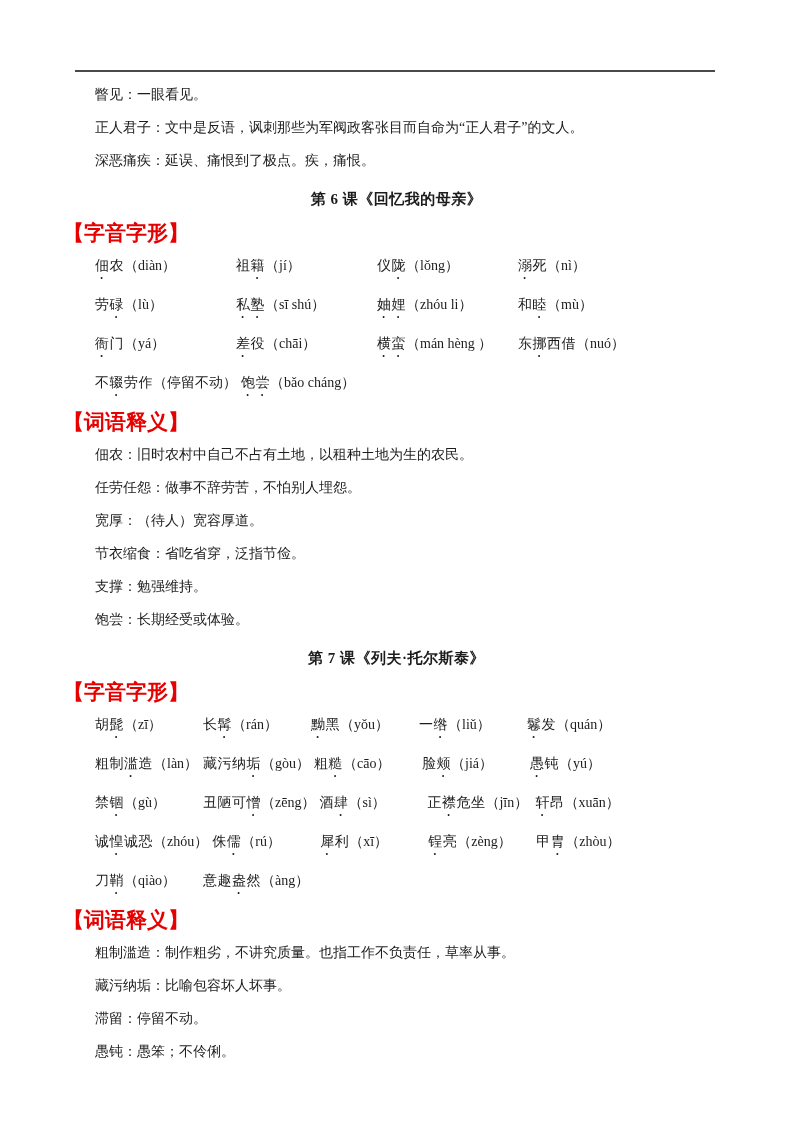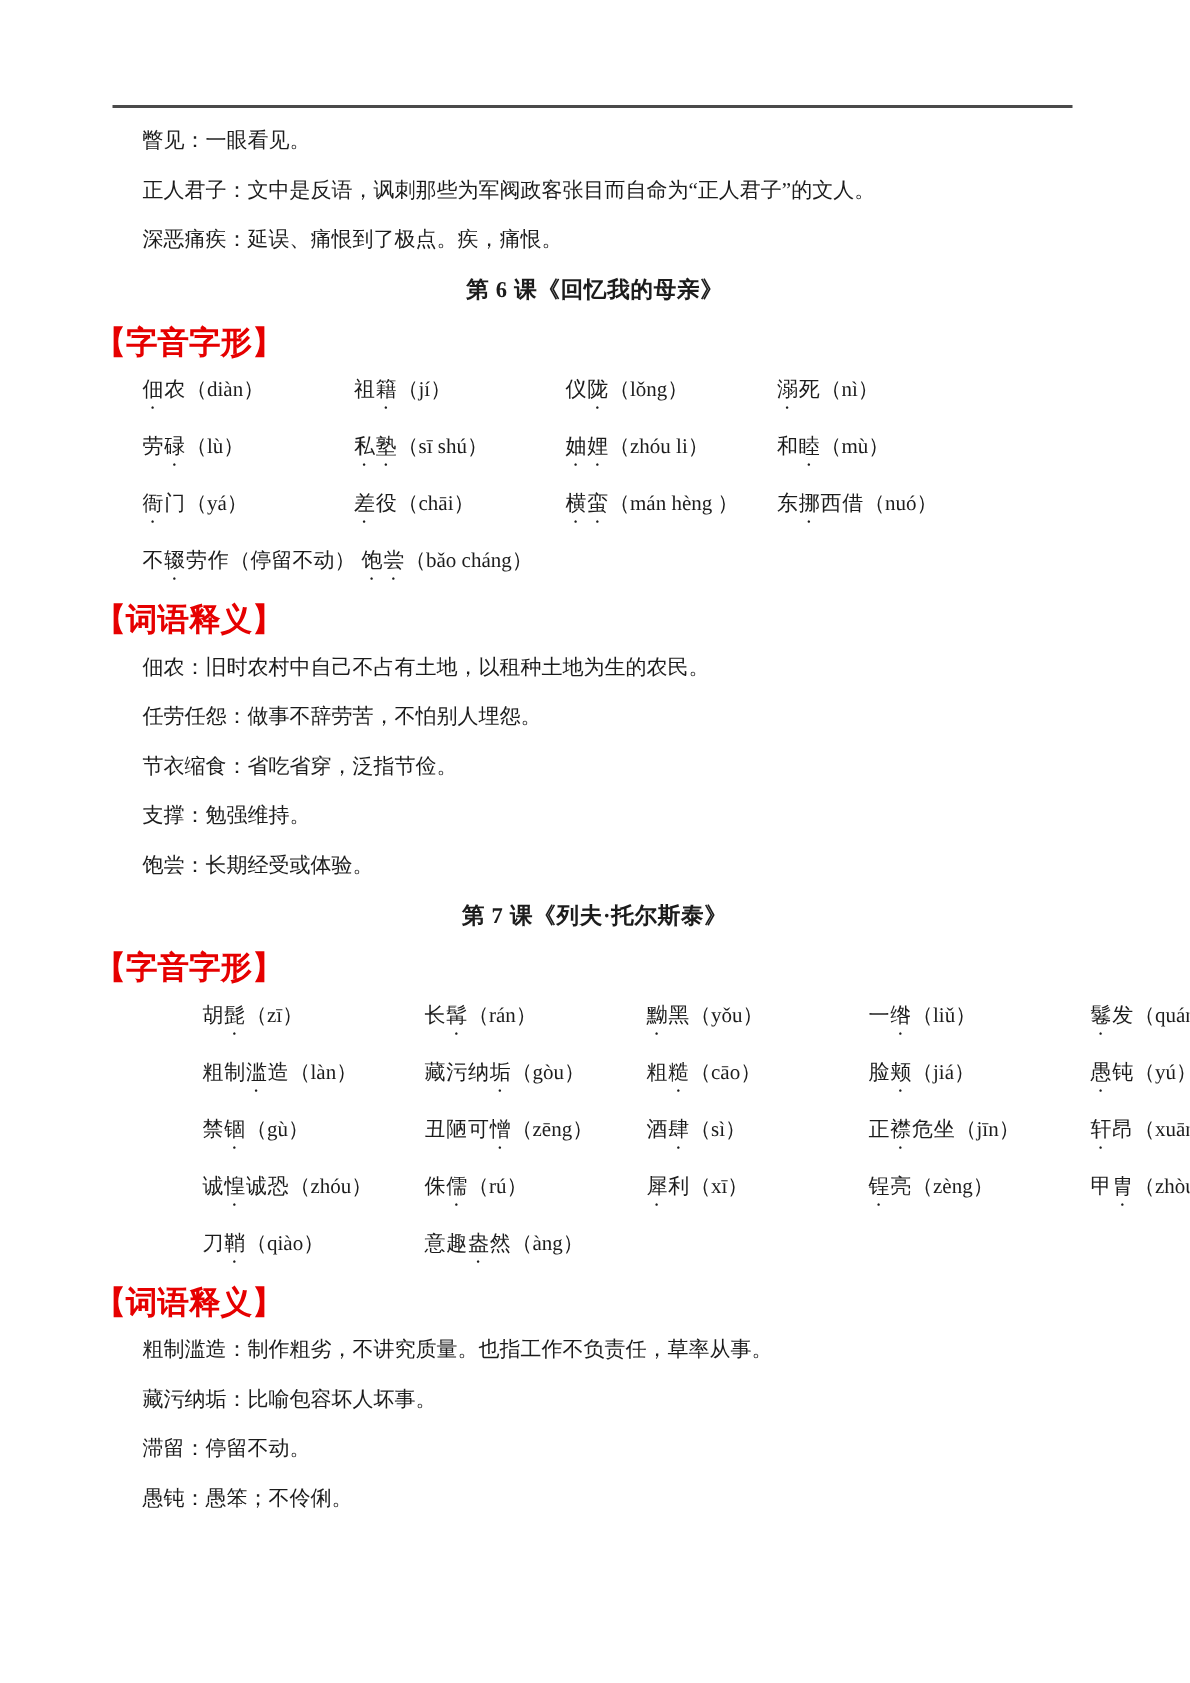--- a/index.html
+++ b/index.html
@@ -12,39 +12,39 @@
   .rule{
     margin:70px 78px 0 75px;
     border-top:2px solid #4a4a4a;
   }
   .def{
     margin:13px 40px 13px 95px;
     font-size:14px;line-height:20px;
     white-space:nowrap;
   }
   .lesson-title{
-    margin:8px 0 14px 0;
+    margin:18px 0 14px 0;
     text-align:center;
     font-size:15px;font-weight:bold;line-height:20px;
     letter-spacing:0.5px;
   }
   .red-heading{
     margin:13px 0 13px 63px;
     font-size:21px;font-weight:bold;line-height:20px;
   }
   .word-row{
     display:flex;flex-wrap:nowrap;gap:4px;
     margin:13px 0 13px 95px;
     font-size:14px;line-height:20px;
     white-space:nowrap;
   }
   .cols-4 .entry{min-width:137px;}
-  .cols-5 .entry{min-width:104px;margin-left:40px;}
+  .cols-5 .entry{min-width:104px;}
   .entry{display:inline-block;}
-  .term{letter-spacing:0.5px;}
+  .term{letter-spacing:0.5px;font-family:Liberation Mono, monospace;}
   .em{
     -webkit-text-emphasis:filled dot;
     -webkit-text-emphasis-position:under;
     text-emphasis:filled dot;
     text-emphasis-position:under left;
   }
   .pinyin{letter-spacing:0;}
 </style>
 </head>
 <body>
@@ -80,20 +80,21 @@
             <span class="entry"><span class="term"><span>东</span><span class="em">挪</span><span>西</span><span>借</span></span><span class="pinyin">（nuó）</span></span>
           </div>
           <div class="word-row">
             <span class="entry"><span class="term"><span>不</span><span class="em">辍</span><span>劳</span><span>作</span></span><span class="pinyin">（停留不动）</span></span>
             <span class="entry"><span class="term"><span class="em">饱</span><span class="em">尝</span></span><span class="pinyin">（bǎo cháng）</span></span>
           </div>
         </div>
         <div class="red-heading" style="color: rgb(230, 0, 0);">【词语释义】</div>
         <p class="def">佃农：旧时农村中自己不占有土地，以租种土地为生的农民。</p>
         <p class="def">任劳任怨：做事不辞劳苦，不怕别人埋怨。</p>
+        <p class="def">宽厚：（待人）宽容厚道。</p>
         <p class="def">节衣缩食：省吃省穿，泛指节俭。</p>
         <p class="def">支撑：勉强维持。</p>
         <p class="def">饱尝：长期经受或体验。</p>
       </section>
       <section class="lesson">
         <h2 class="lesson-title">第 7 课《列夫·托尔斯泰》</h2>
         <div class="red-heading" style="color: rgb(230, 0, 0);">【字音字形】</div>
         <div class="rows cols-5">
           <div class="word-row">
             <span class="entry"><span class="term"><span>胡</span><span class="em">髭</span></span><span class="pinyin">（zī）</span></span>

